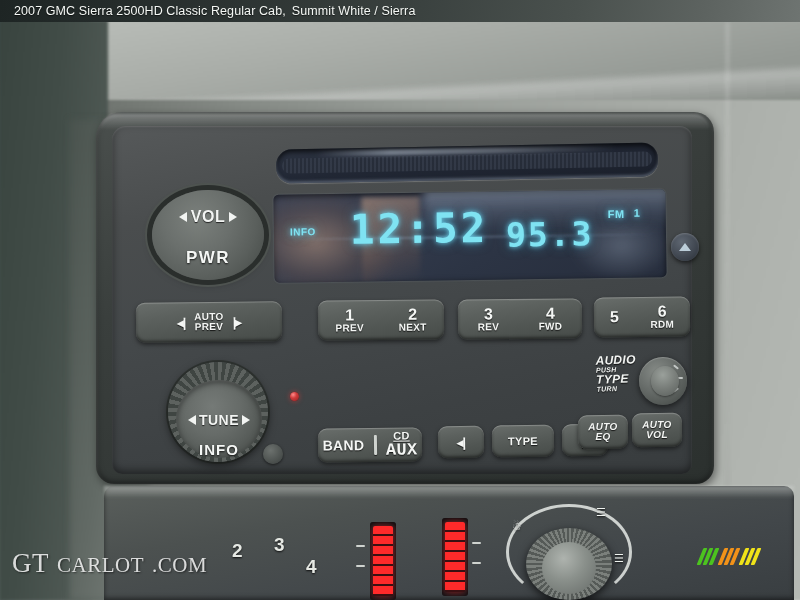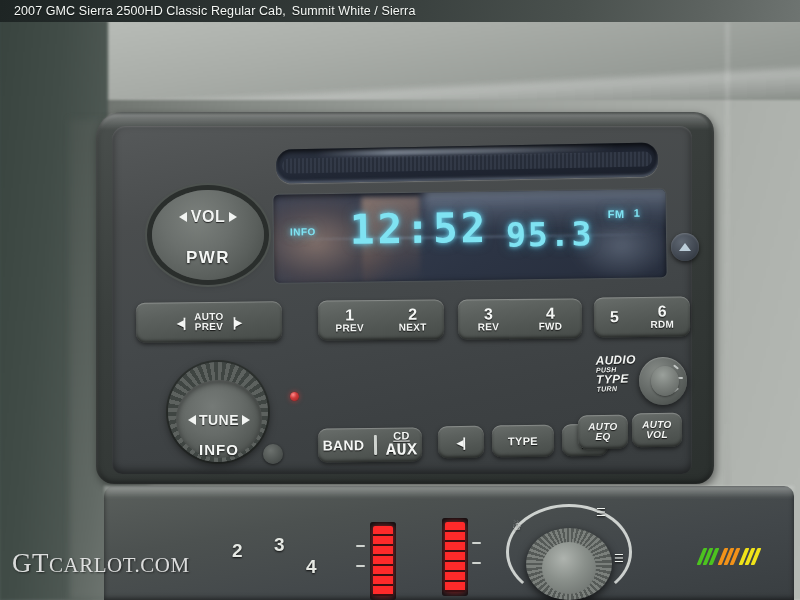--- a/index.html
+++ b/index.html
@@ -506,21 +506,21 @@
     left: 12px; top: 548px;
     font-family: "Liberation Serif", serif;
     font-size: 24px;
     letter-spacing: 0.5px;
     color: rgba(255,255,255,0.82);
     text-shadow: 1px 1px 2px rgba(0,0,0,0.55);
     z-index: 15;
     white-space: nowrap;
   }
   .wm-big { font-size: 27px; }
-  .wm-small { font-size: 21px; }
+  .wm-small { font-size: 21px; margin-left: 8px; }
 
   
   .chev-wrap {
     position: absolute;
     left: 700px; top: 548px;
     display: flex; gap: 5px;
     z-index: 15;
     transform: skewX(-22deg);
   }
   .chev-group { display: flex; gap: 2px; }

